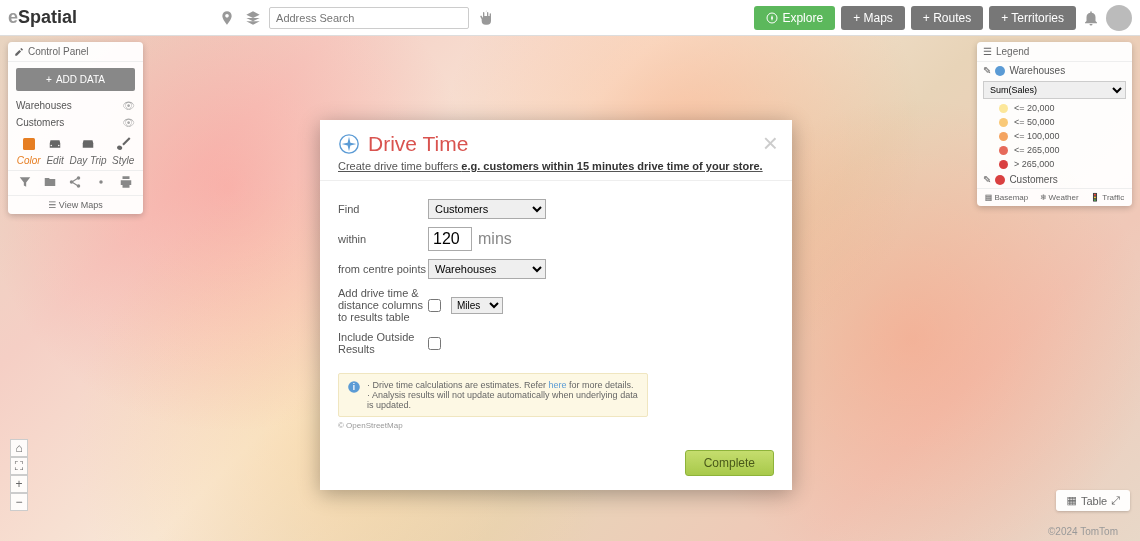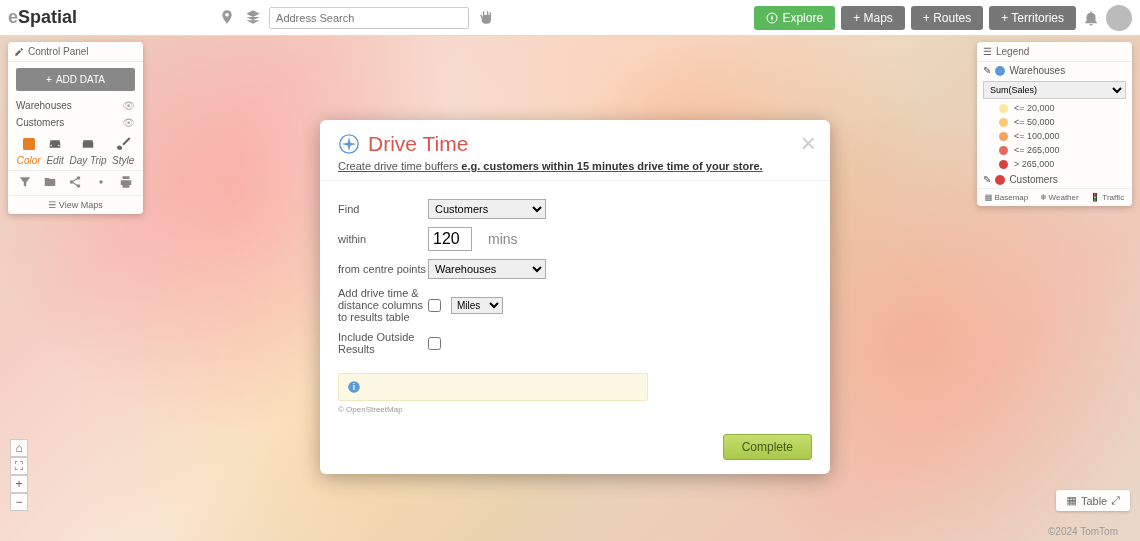--- a/index.html
+++ b/index.html
@@ -2,21 +2,21 @@
 <html><head>
   <meta charset="utf-8">
   <style>
     * { box-sizing: border-box; margin: 0; padding: 0; font-family: Arial, sans-serif; }
     body { width: 1140px; height: 541px; overflow: hidden; position: relative; background: #f0ebe0; }
     
     
     .header { height: 36px; background: #fff; display: flex; align-items: center; padding: 0 8px; border-bottom: 1px solid #ddd; position: relative; z-index: 5; }
     .logo { font-size: 18px; font-weight: bold; color: #333; }
     .logo .e { color: #999; }
-    .search-area { display: flex; align-items: flex-start; margin-left: 140px; gap: 6px; }
+    .search-area { display: flex; align-items: center; margin-left: 140px; gap: 6px; }
     .search-icon-btn { width: 20px; height: 20px; color: #999; display: flex; align-items: center; justify-content: center; cursor: pointer; }
     .search-input { width: 200px; height: 22px; border: 1px solid #ccc; border-radius: 2px; padding: 0 6px; font-size: 11px; color: #999; }
     .header-spacer { flex: 1; }
     .header-buttons { display: flex; gap: 6px; align-items: center; }
     .hbtn { height: 24px; padding: 0 12px; border-radius: 3px; font-size: 12px; color: #fff; display: flex; align-items: center; gap: 4px; cursor: pointer; border: none; }
     .btn-explore { background: #5cb85c; }
     .btn-maps { background: #777; }
     .btn-routes { background: #777; }
     .btn-territories { background: #777; }
     .bell { width: 18px; height: 18px; color: #999; cursor: pointer; }
@@ -49,34 +49,34 @@
     
     .legend { position: absolute; top: 42px; right: 8px; width: 155px; background: rgba(255,255,255,0.95); border-radius: 4px; box-shadow: 0 2px 6px rgba(0,0,0,0.2); font-size: 10px; z-index: 3; }
     .lg-header { padding: 4px 6px; color: #666; display: flex; align-items: center; gap: 4px; border-bottom: 1px solid #eee; }
     .lg-layer { padding: 3px 6px; display: flex; align-items: center; gap: 4px; color: #555; }
     .lg-layer .pin { width: 10px; height: 10px; border-radius: 50%; }
     .lg-select { margin: 2px 6px; width: calc(100% - 12px); font-size: 9px; border: 1px solid #ccc; padding: 2px; }
     .lg-item { padding: 2px 6px 2px 22px; display: flex; align-items: center; gap: 6px; color: #555; font-size: 9px; }
     .lg-dot { width: 9px; height: 9px; border-radius: 50%; }
     .lg-footer { display: flex; justify-content: space-around; padding: 4px 2px; border-top: 1px solid #eee; font-size: 8px; color: #666; }
     .lg-footer > div { cursor: pointer; display: flex; align-items: center; gap: 2px; }
-    .modal { position: absolute; top: 120px; left: 320px; width: 510px; background: #fff; border-radius: 6px; box-shadow: 0 4px 20px rgba(0,0,0,0.3); z-index: 11; }
+    .modal { position: absolute; top: 120px; left: 320px; width: 472px; background: #fff; border-radius: 0; box-shadow: 0 4px 20px rgba(0,0,0,0.3); z-index: 11; }
     .modal-header { padding: 12px 18px 8px; position: relative; }
     .modal-title-row { display: flex; align-items: center; gap: 8px; }
     .compass-icon { width: 22px; height: 22px; }
     .modal-title { font-size: 21px; color: #d9534f; font-weight: normal; }
     .modal-close { position: absolute; top: 10px; right: 14px; font-size: 26px; color: #ccc; cursor: pointer; line-height: 1; }
     .modal-sub { font-size: 11px; color: #555; margin-top: 4px; text-decoration: underline; }
     .modal-sub b { color: #333; }
     .modal-body { padding: 10px 18px; border-top: 1px solid #eee; }
     .form-row { display: flex; align-items: center; margin: 8px 0; font-size: 11px; color: #555; }
     .form-label { width: 90px; }
     .form-select { width: 118px; font-size: 11px; padding: 2px; border: 1px solid #aaa; }
     .form-input { width: 44px; font-size: 16px; padding: 2px 4px; border: 1px solid #aaa; }
-    .mins-label { margin-left: 16px; font-size: 14px; color: #888; }
+    .mins-label { margin-left: 6px; font-size: 16px; color: #888; }
     .form-check { margin-left: 0; }
     .small-select { width: 52px; font-size: 10px; padding: 1px; border: 1px solid #aaa; margin-left: 10px; }
     .info-box { background: #fdf8e4; border: 1px solid #f0e6c0; border-radius: 2px; padding: 6px 8px; margin-top: 18px; display: flex; gap: 6px; font-size: 9px; color: #666; width: 310px; }
     .info-icon { width: 14px; height: 14px; flex-shrink: 0; }
     .info-link { color: #5b9bd5; cursor: pointer; }
     .osm-credit { font-size: 8px; color: #999; margin-top: 4px; }
     .modal-footer { padding: 10px 18px 14px; text-align: right; }
     .complete-btn { background: linear-gradient(#c5dd6e, #a8c94a); border: 1px solid #8eb33a; color: #4a5a1a; padding: 5px 18px; border-radius: 3px; font-size: 12px; cursor: pointer; }
     
     
@@ -288,20 +288,24 @@
     </div>
     <div class="form-row">
       <span class="form-label">Include Outside Results</span>
       <input type="checkbox" class="form-check" style="">
     </div>
     <div class="info-box">
       <svg class="info-icon" viewBox="0 0 24 24">
           <circle cx="12" cy="12" r="10" fill="#5b9bd5"></circle>
           <text x="12" y="17" text-anchor="middle" fill="white" font-size="14" font-weight="bold">i</text>
         </svg>
+      <div>
+        <div><span>· Drive time calculations are estimates. Refer </span><span class="info-link">here</span><span> for more details.</span></div>
+        <div>· Analysis results will not update automatically when underlying data is updated.</div>
+      </div>
     </div>
     <div class="osm-credit">© OpenStreetMap</div>
   </div>
   <div class="modal-footer">
     <button class="complete-btn">Complete</button>
   </div>
 </div>
 
 <div class="zoom-controls">
   <div class="zoom-btn">⌂</div>

